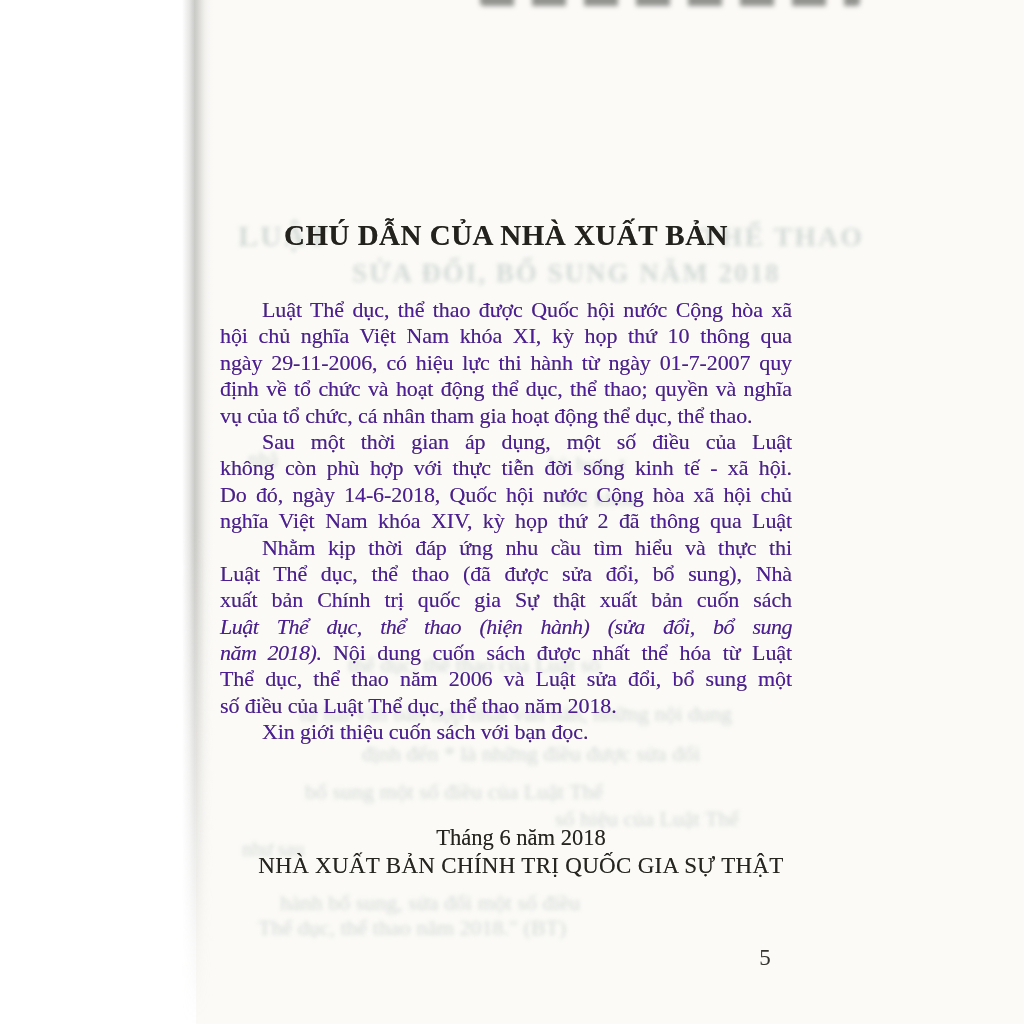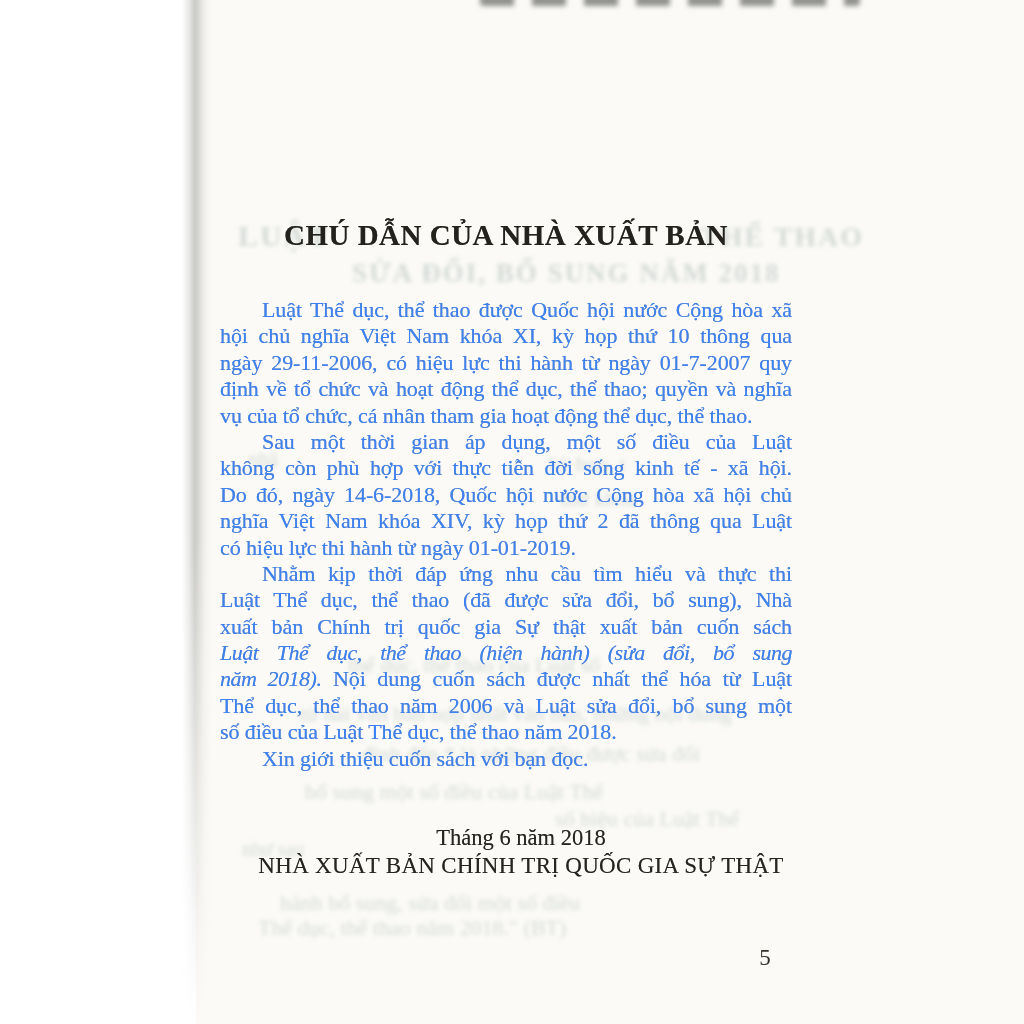--- a/index.html
+++ b/index.html
@@ -38,21 +38,21 @@
     font-family:"Liberation Serif","DejaVu Serif",serif;
   }
   .page-title{
     position:absolute;left:220px;top:218px;width:572px;
     text-align:center;font-weight:bold;font-size:29px;line-height:34px;
     letter-spacing:0.5px;color:#23221d;
     text-shadow:0 0 0.5px rgba(35,34,29,0.55);
   }
   .body-text{
     position:absolute;left:220px;top:297px;width:572px;
-    font-size:22px;line-height:26.4px;color:#3b82f6;
+    font-size:22px;line-height:26.4px;color:#4c1d95;
     letter-spacing:-0.1px;
     text-shadow:0 0 0.4px rgba(43,42,37,0.5);
   }
   .bline{text-align:justify;text-align-last:justify;height:26.4px;}
   .bline.last{text-align-last:left;}
   .bline.first{text-indent:42px;}
   .bi{font-weight:normal;font-style:italic;letter-spacing:-0.5px;}
   .closing{
     position:absolute;left:235px;top:824px;width:572px;
     text-align:center;color:#262520;
@@ -95,21 +95,20 @@
   <div class="body-text">
       <div class="bline first"><span>Luật Thể dục, thể thao được Quốc hội nước Cộng hòa xã</span></div>
       <div class="bline"><span>hội chủ nghĩa Việt Nam khóa XI, kỳ họp thứ 10 thông qua</span></div>
       <div class="bline"><span>ngày 29-11-2006, có hiệu lực thi hành từ ngày 01-7-2007 quy</span></div>
       <div class="bline"><span>định về tổ chức và hoạt động thể dục, thể thao; quyền và nghĩa</span></div>
       <div class="bline last"><span>vụ của tổ chức, cá nhân tham gia hoạt động thể dục, thể thao.</span></div>
       <div class="bline first"><span>Sau một thời gian áp dụng, một số điều của Luật</span></div>
       <div class="bline"><span>không còn phù hợp với thực tiễn đời sống kinh tế - xã hội.</span></div>
       <div class="bline"><span>Do đó, ngày 14-6-2018, Quốc hội nước Cộng hòa xã hội chủ</span></div>
       <div class="bline"><span>nghĩa Việt Nam khóa XIV, kỳ họp thứ 2 đã thông qua Luật</span></div>
-      <div class="bline last"><span>có hiệu lực thi hành từ ngày 01-01-2019.</span></div>
       <div class="bline first"><span>Nhằm kịp thời đáp ứng nhu cầu tìm hiểu và thực thi</span></div>
       <div class="bline"><span>Luật Thể dục, thể thao (đã được sửa đổi, bổ sung), Nhà</span></div>
       <div class="bline"><span>xuất bản Chính trị quốc gia Sự thật xuất bản cuốn sách</span></div>
       <div class="bline"><span class="bi">Luật Thể dục, thể thao (hiện hành) (sửa đổi, bổ sung</span></div>
       <div class="bline"><span class="bi">năm 2018).</span><span> Nội dung cuốn sách được nhất thể hóa từ Luật</span></div>
       <div class="bline"><span>Thể dục, thể thao năm 2006 và Luật sửa đổi, bổ sung một</span></div>
       <div class="bline last"><span>số điều của Luật Thể dục, thể thao năm 2018.</span></div>
       <div class="bline first last"><span>Xin giới thiệu cuốn sách với bạn đọc.</span></div>
     </div>
 

